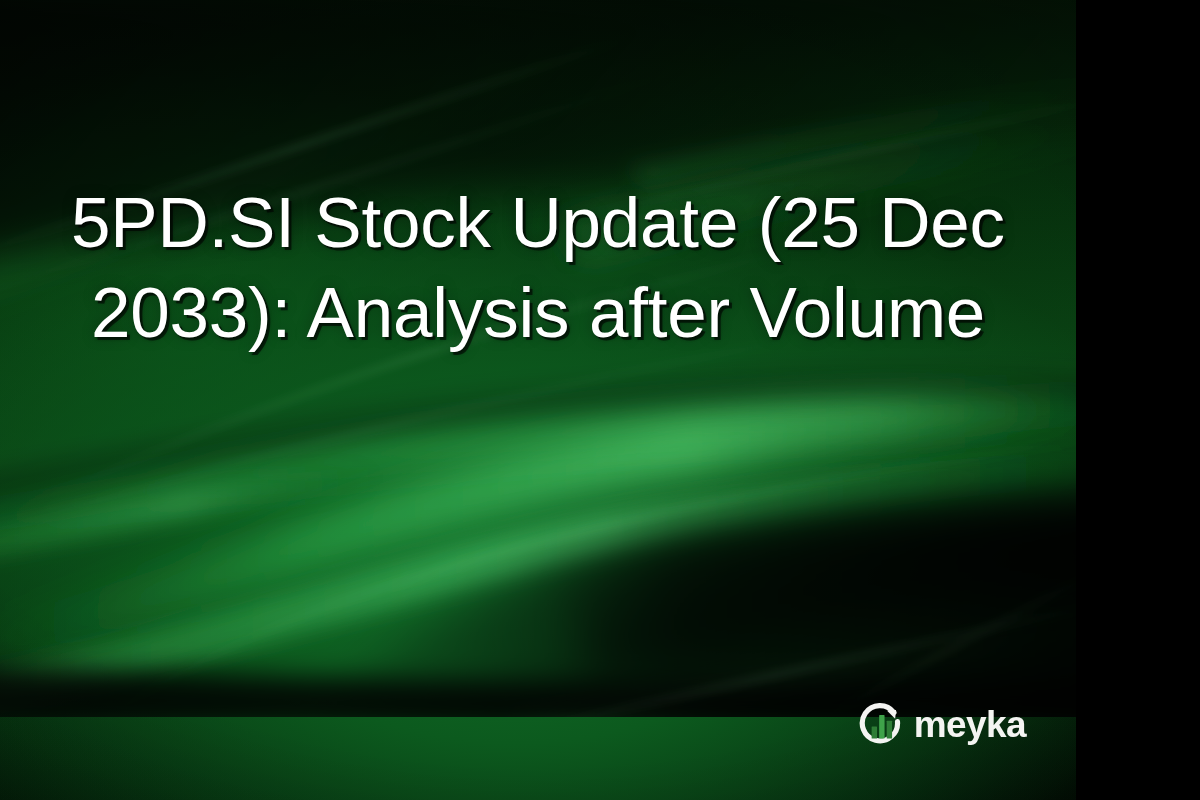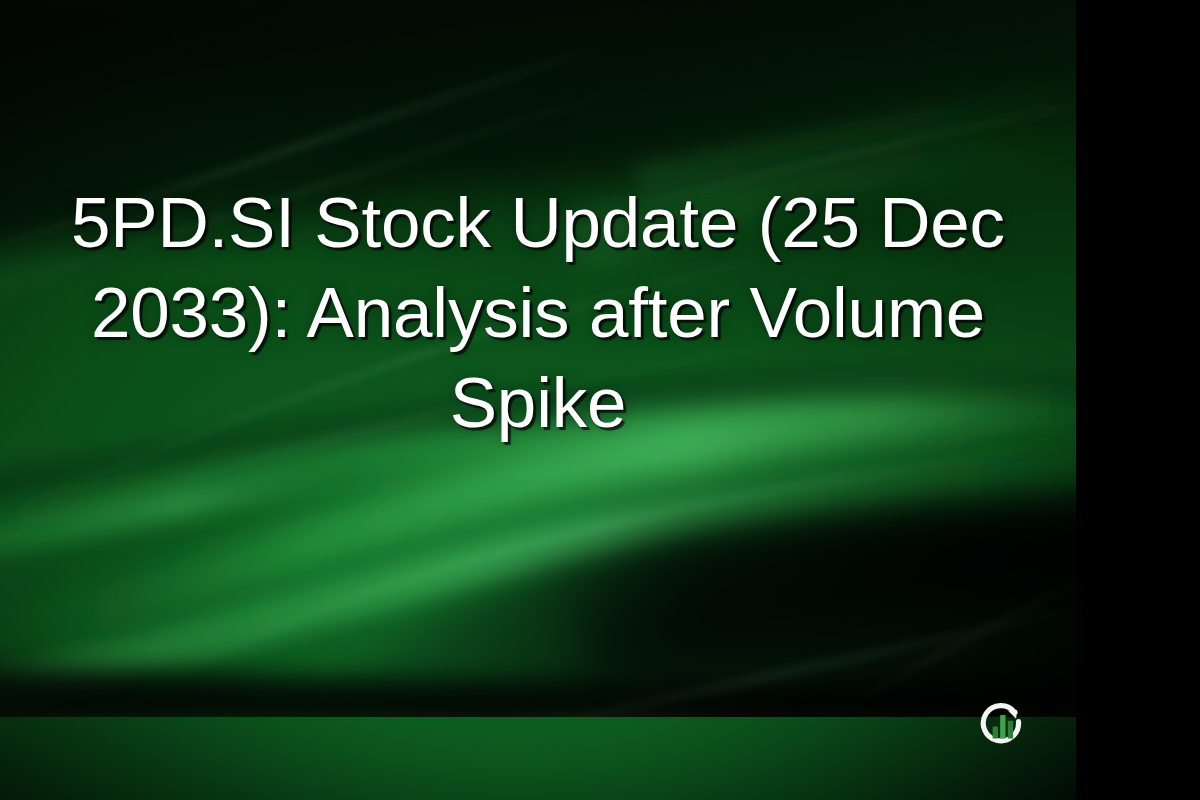--- a/index.html
+++ b/index.html
@@ -206,29 +206,29 @@
       <path d="M 660,240 C 880,186 1050,146 1240,110" stroke="url(#gS)" stroke-width="1.6" fill="none"></path>
       <path d="M 920,800 C 1020,744 1120,690 1240,630" stroke="url(#gS2)" stroke-width="1.3" fill="none"></path>
     </g>
   </svg>
 
   <div class="bg-layer" id="bg-vignette"></div>
 
   <div id="headline">
     <span class="line">5PD.SI Stock Update (25 Dec</span>
     <span class="line">2033): Analysis after Volume</span>
-    <span class="line">Spike</span>
   </div>
 
   <div id="logo">
     <svg id="logo-mark" viewBox="0 0 100 100">
 
       <path d="M 76.5,24.5 A 37.5,37.5 0 1 0 84,44" fill="none" stroke="#F4F4F2" stroke-width="11" stroke-linecap="round"></path>
 
       <path d="M 62,20.5 L 81,19 L 79,38 Z" fill="#F4F4F2"></path>
 
       <rect x="29" y="54" width="11.5" height="26" rx="1.2" fill="#2E7D36"></rect>
       <rect x="45" y="30" width="11.5" height="50" rx="1.2" fill="#3FA34A"></rect>
       <rect x="61" y="42" width="11.5" height="38" rx="1.2" fill="#2E7D36"></rect>
     </svg>
+    <span id="logo-word">meyka</span>
   </div>
 
 </div>
 
 </body></html>

